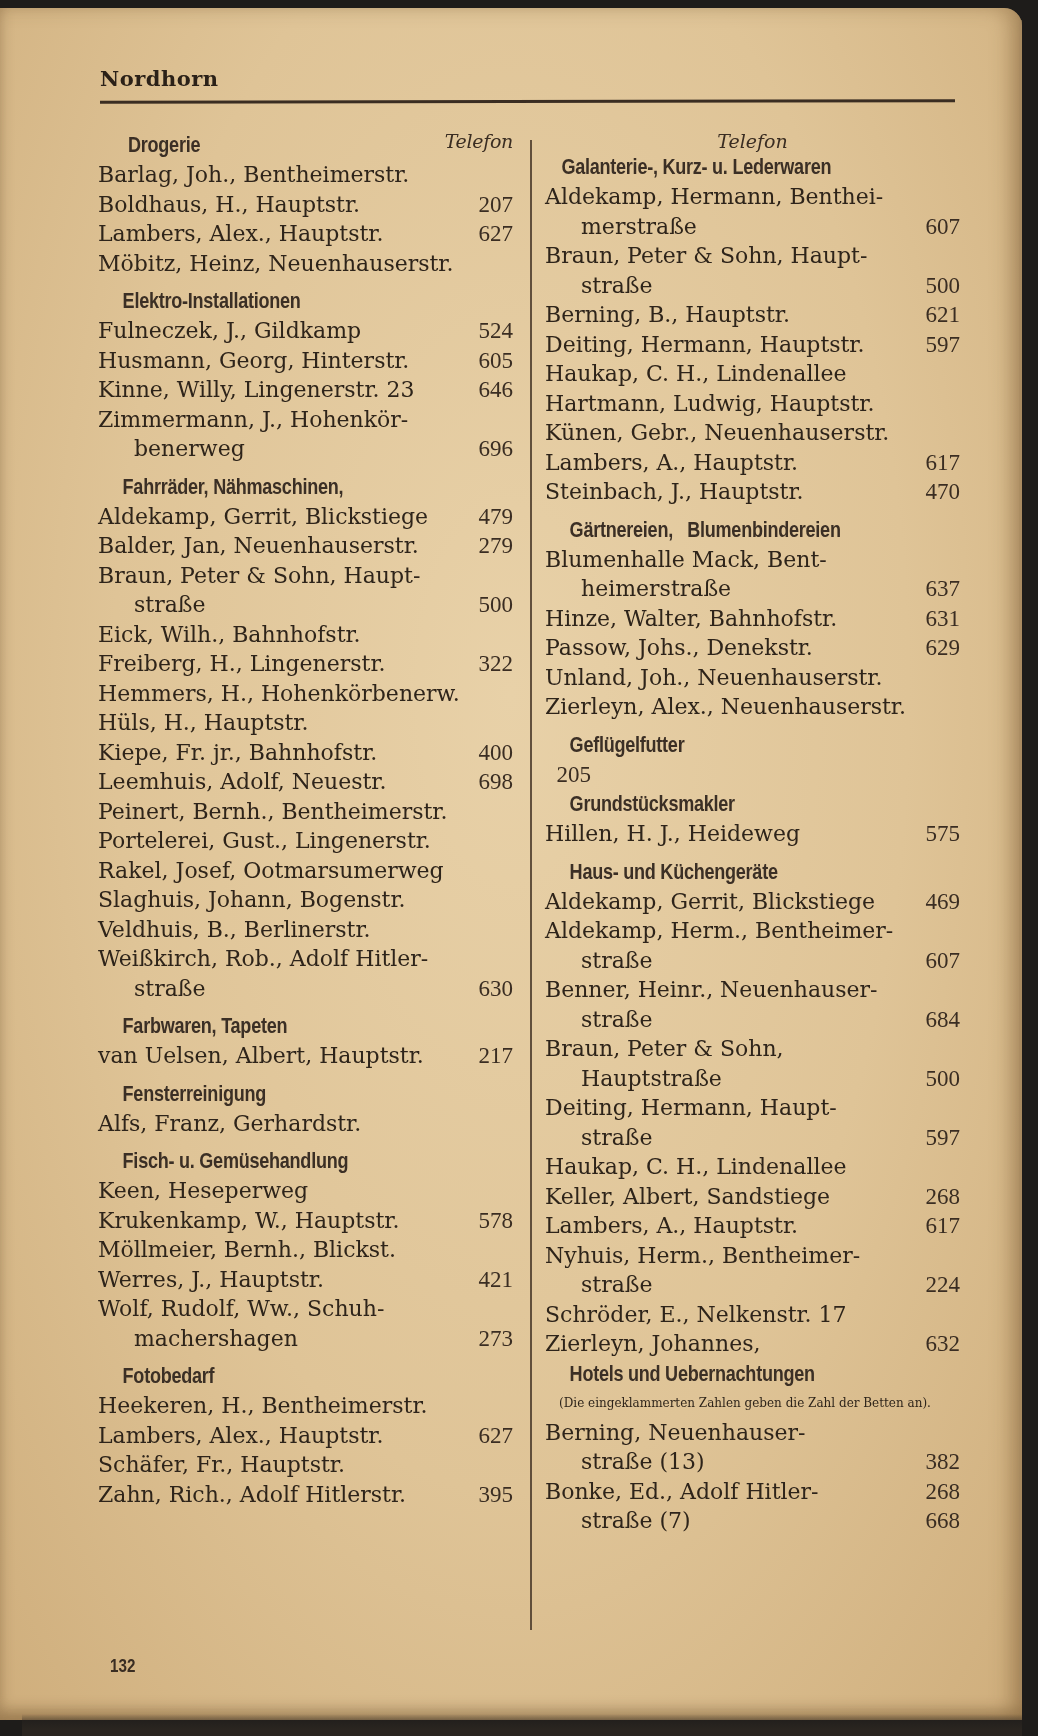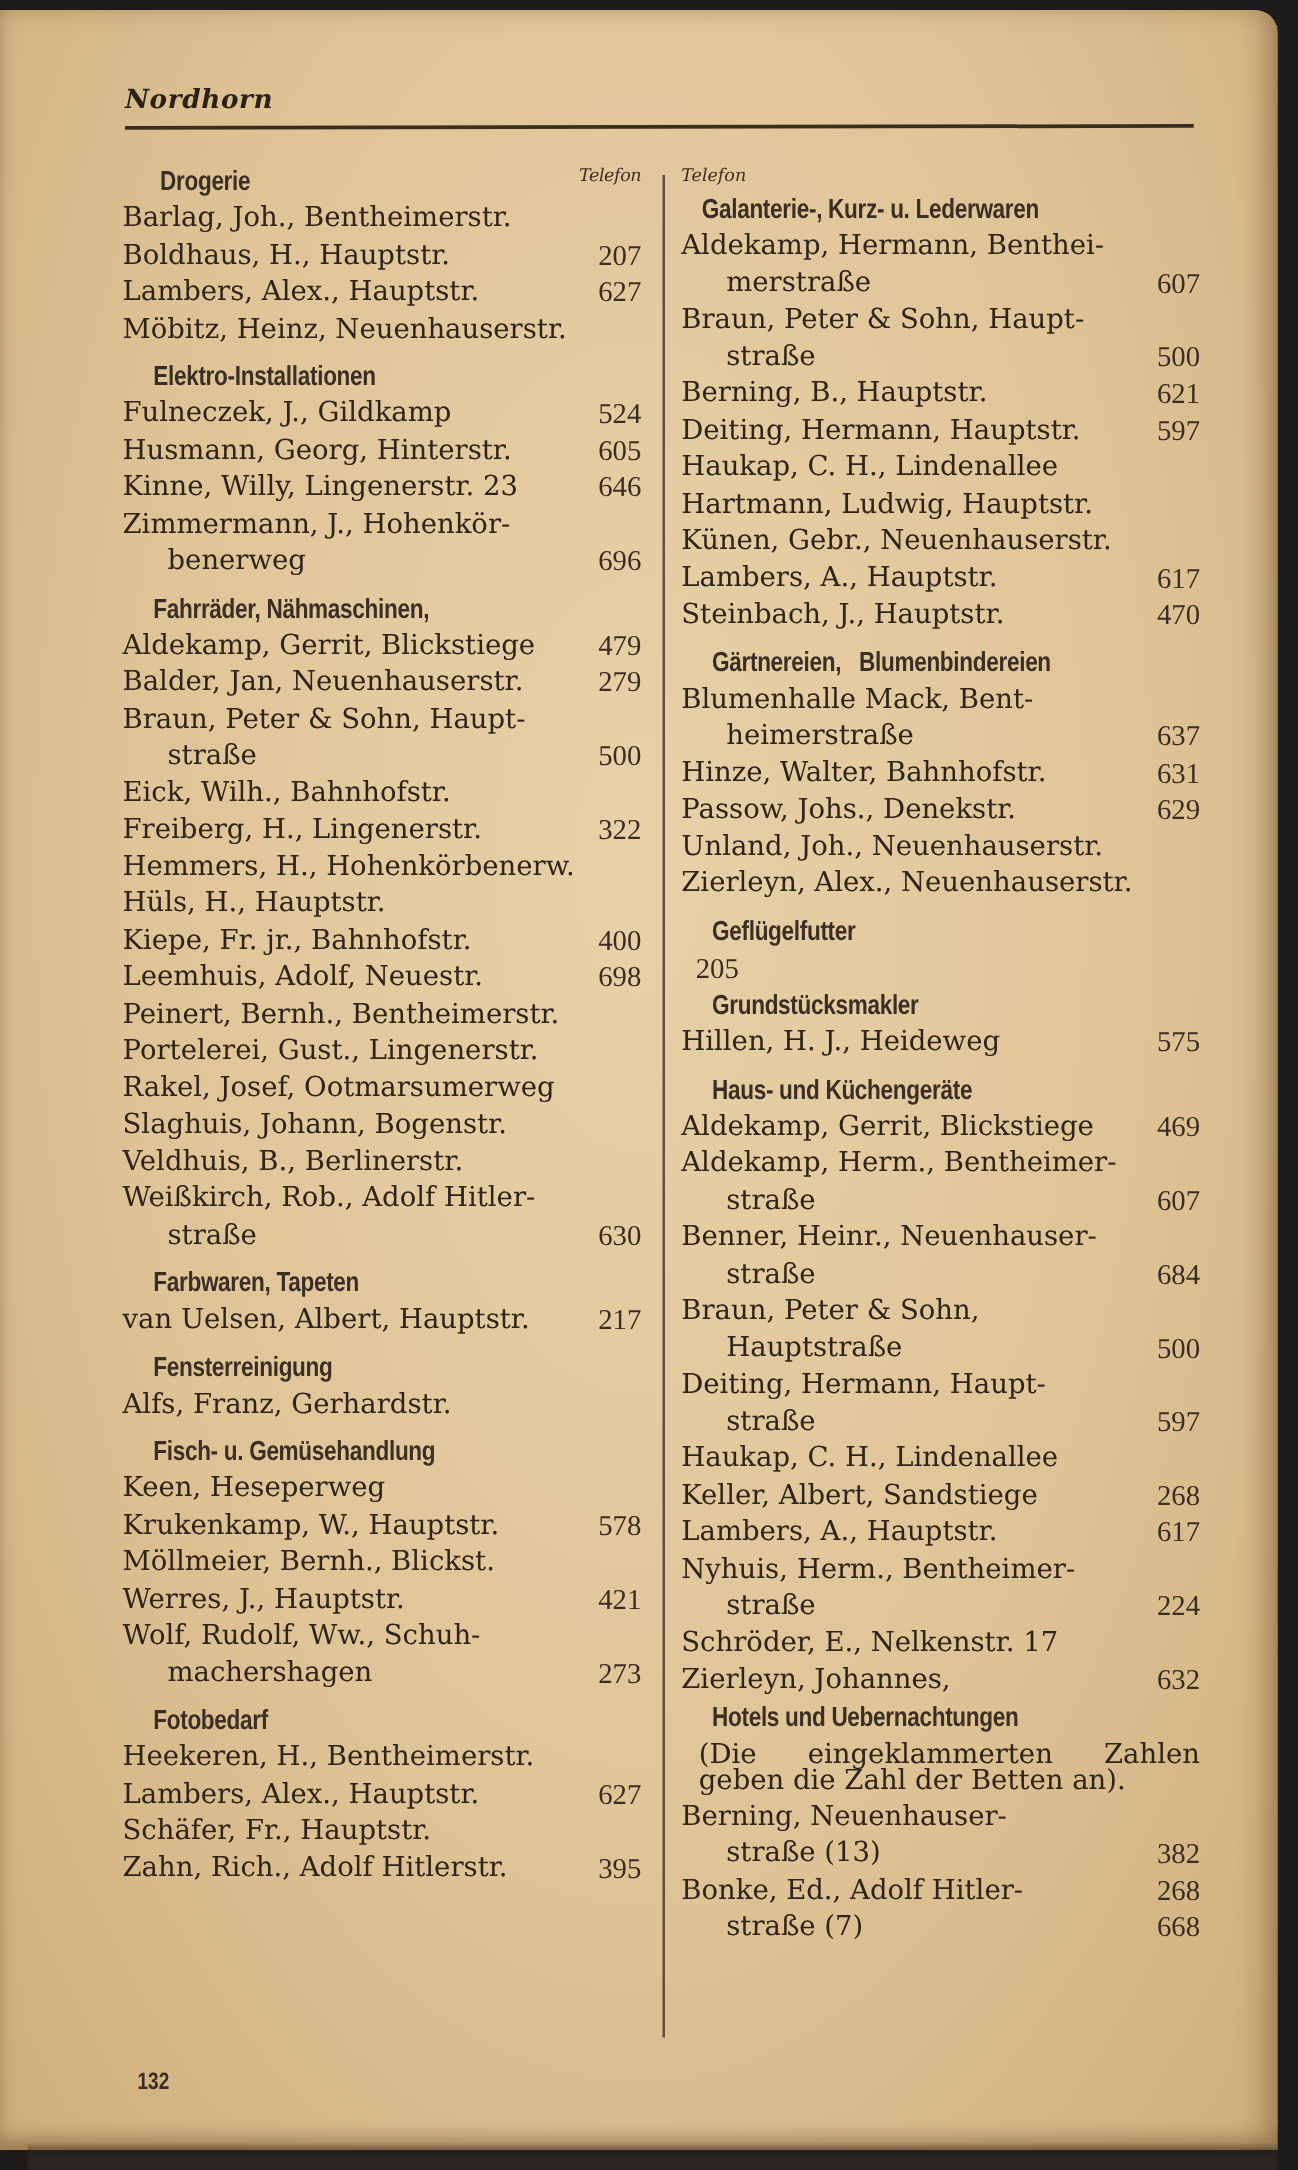--- a/index.html
+++ b/index.html
@@ -18,59 +18,59 @@
     .edge-left {
       position: absolute; left: 0; top: 8px; width: 22px; height: 1712px;
       background: linear-gradient(90deg, #c5a577, #dcc195);
     }
     .edge-right {
       position: absolute; right: 16px; top: 20px; width: 3px; height: 1680px;
       background: #a88a60; opacity: 0.6;
     }
     .running-head {
       position: absolute; left: 100px; top: 66px;
-      font-family: "DejaVu Serif", serif; font-weight: bold; font-style: italic;
+      font-family: "DejaVu Serif", serif; font-weight: bold; 
       font-size: 21px; color: #2b2118; letter-spacing: 0.5px; text-align: center;
     }
     .head-rule {
       position: absolute; left: 100px; top: 100px; width: 855px; height: 3px;
       background: #3a2d22; transform: rotate(-0.1deg);
     }
     .col {
       position: absolute; top: 130px; color: #2e241a;
       font-family: "DejaVu Serif", serif; font-size: 22px; line-height: 29.5px;
     }
     .col.left { left: 98px; width: 415px; }
     .col.right { left: 545px; width: 415px; }
     .col-divider {
       position: absolute; left: 530px; top: 140px; width: 2px; height: 1490px;
       background: #4a3a2a; opacity: 0.85;
     }
     .telefon-label {
-      text-align: left; font-size: 14px; line-height: 22px; font-style: italic;
+      text-align: center; font-size: 19px; line-height: 22px; font-style: italic;
       color: #3a2d22;
     }
     .category {
       font-family: "Liberation Sans", sans-serif; font-weight: bold;
       font-size: 22px; line-height: 30px; color: #3b2f25;
       padding-left: 30px; letter-spacing: -0.3px;
       transform: scaleX(0.82); transform-origin: left center;
       white-space: nowrap;
     }
     .category.inline-tel { display: flex; justify-content: space-between; }
     .category.gap-top { margin-top: 8px; }
     .entry { display: flex; justify-content: space-between; align-items: flex-end; }
     .entry .name { white-space: nowrap; }
     .entry .tel {
       font-family: "Liberation Serif", serif; font-size: 23px; color: #3a2d22;
       min-width: 46px; text-align: right;
     }
     .entry .cont { padding-left: 36px; }
     .note {
-      font-size: 22px; line-height: 21px; padding-left: 14px; margin: 4px 0 4px 0;
+      font-size: 12px; line-height: 21px; padding-left: 14px; margin: 4px 0 4px 0;
       text-align: justify;
     }
     .page-number {
       position: absolute; left: 110px; top: 1655px;
       font-family: "Liberation Sans", sans-serif; font-weight: bold; font-size: 19px;
       color: #3a2d22; transform: scaleX(0.8); transform-origin: left;
     }
     .bottom-shadow {
       position: absolute; left: 22px; right: 16px; bottom: 0; height: 22px;
       background: linear-gradient(180deg, rgba(0,0,0,0) 0%, #2a2520 70%);

